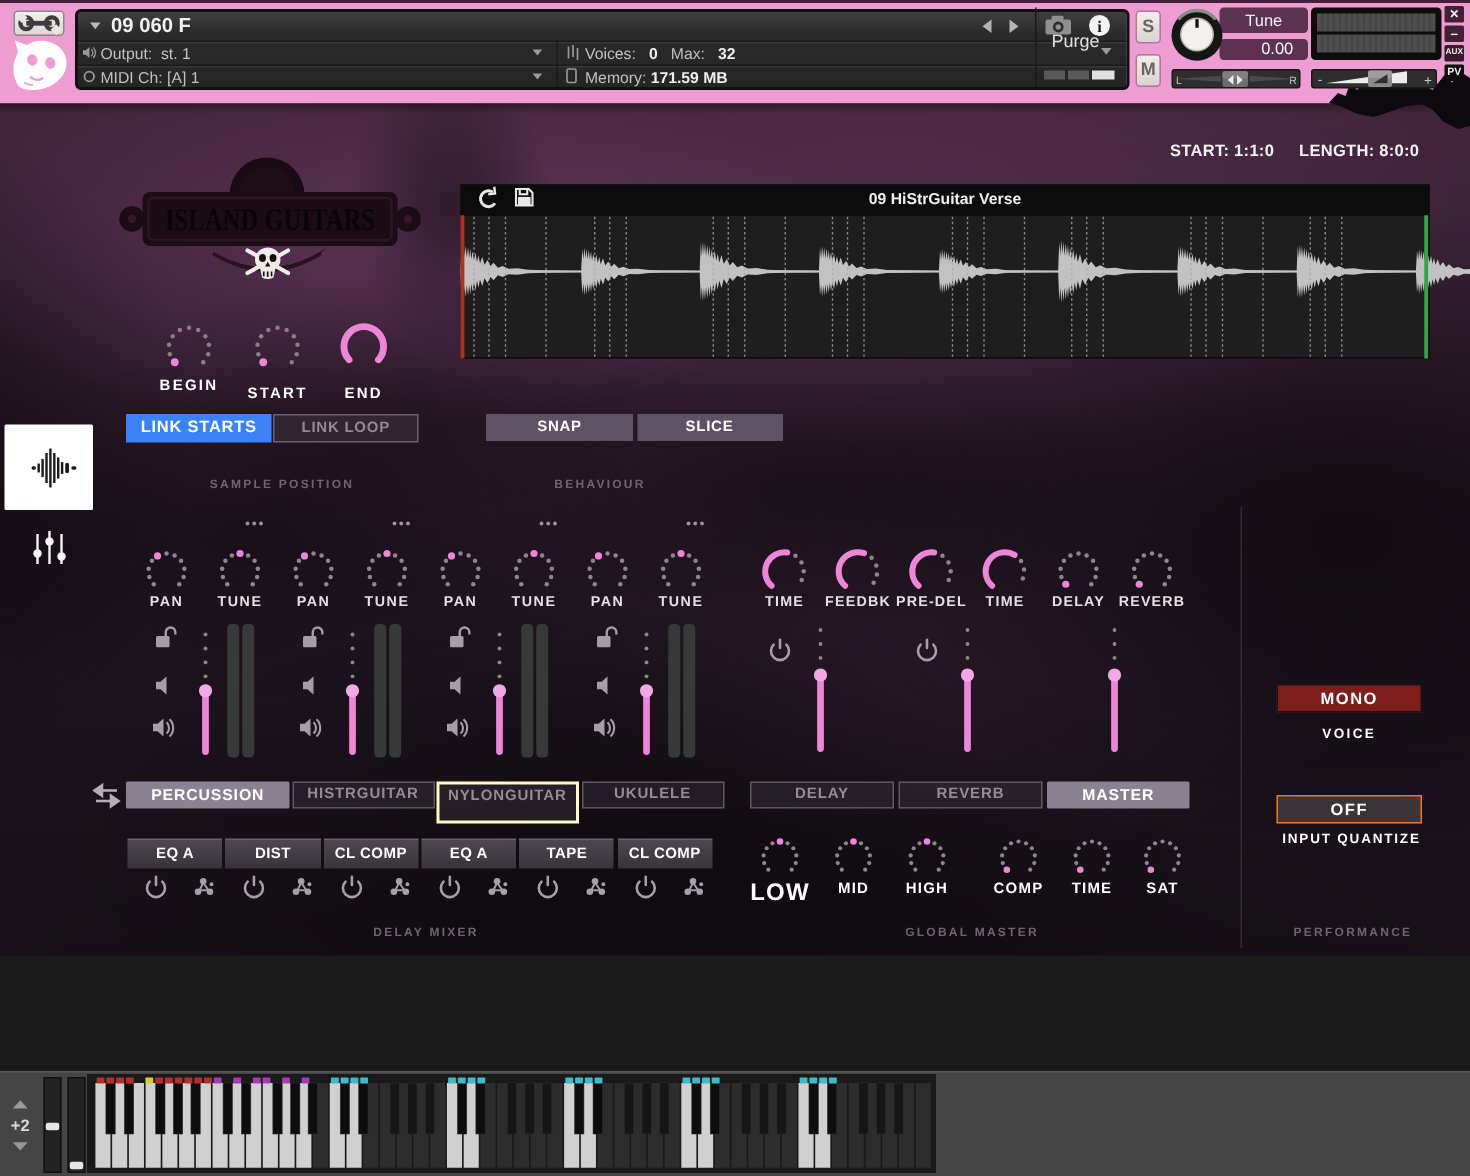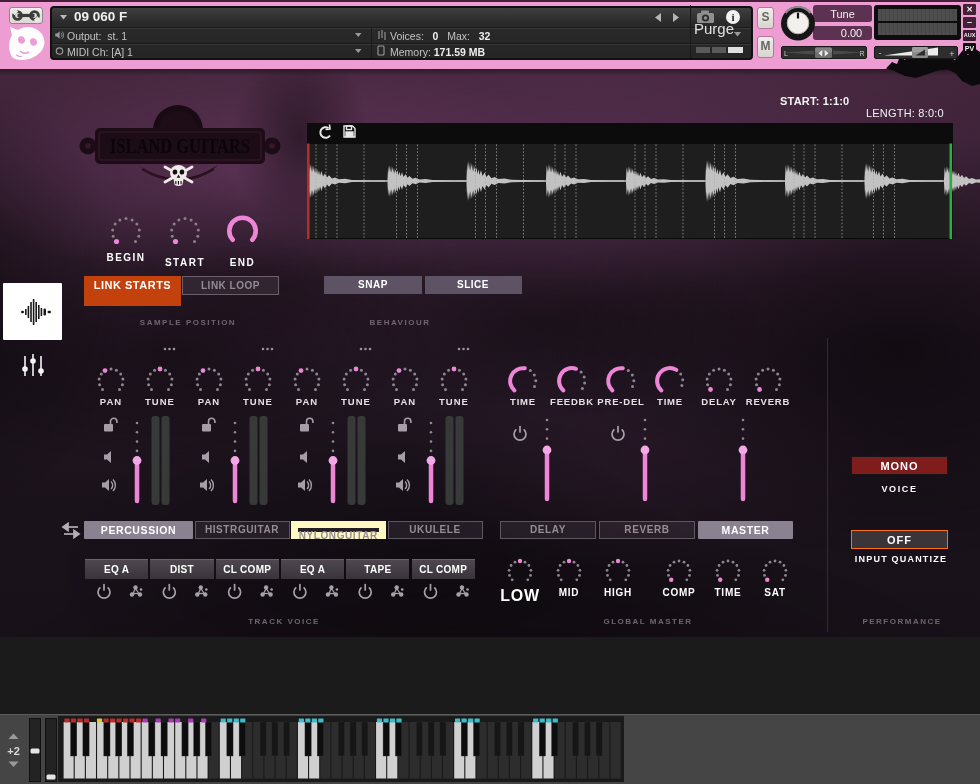--- a/index.html
+++ b/index.html
@@ -40,44 +40,45 @@
     <div class="abs" style="left:52px;top:27.5px;width:699px;height:1px;background:#4a4a4a;opacity:.5"></div>
     <div class="abs" style="left:52px;top:42.5px;width:699px;height:1px;background:#1a1a1a"></div>
     <div class="abs" style="left:52px;top:43.5px;width:699px;height:1px;background:#4a4a4a;opacity:.5"></div>
     <div class="abs" style="left:371px;top:27px;width:1px;height:31px;background:#1a1a1a"></div>
     <div class="abs" style="left:690px;top:5px;width:1px;height:53px;background:#1a1a1a"></div>
     <div class="abs" style="left:74px;top:9px;font-size:13.5px;font-weight:bold;color:#f0f0f0">09 060 F</div>
     <div class="abs" style="left:67px;top:29.5px;font-size:10.5px;color:#c2c2c2">Output: &nbsp;st. 1</div>
     <div class="abs" style="left:67px;top:45.5px;font-size:10.5px;color:#c2c2c2">MIDI Ch: [A] 1</div>
     <div class="abs" style="left:390px;top:29.5px;font-size:10.5px;color:#c2c2c2">Voices: &nbsp;&nbsp;<b style="color:#eee">0</b> &nbsp;&nbsp;Max: &nbsp;&nbsp;<b style="color:#eee">32</b></div>
     <div class="abs" style="left:390px;top:45.5px;font-size:10.5px;color:#c2c2c2">Memory: <b style="color:#eee">171.59 MB</b></div>
-    <div class="abs" style="left:694px;top:20px;width:46px;text-align:left;font-size:15px;color:#e0e0e0">Purge</div>
+    <div class="abs" style="left:694px;top:20px;width:46px;text-align:center;font-size:12px;color:#e0e0e0">Purge</div>
     <div class="btn" style="left:757px;top:7px;width:17px;height:22px;background:linear-gradient(#f0eeea,#d8d4d0);border:1.5px solid #b7749e;border-radius:3px;color:#666;font-size:12px;line-height:19px">S</div>
     <div class="btn" style="left:757px;top:36px;width:17px;height:22px;background:linear-gradient(#f0eeea,#d8d4d0);border:1.5px solid #b7749e;border-radius:3px;color:#666;font-size:12px;line-height:19px">M</div>
     <div class="abs" style="left:813px;top:5px;width:59px;height:17px;background:#5d3152;border-radius:3px"></div>
     <div class="abs" style="left:813px;top:26px;width:59px;height:14px;background:#5d3152;border-radius:3px"></div>
     <div class="abs" style="left:813px;top:7.5px;width:59px;text-align:center;font-size:11px;color:#f2f2f2">Tune</div>
     <div class="abs" style="left:813px;top:27px;width:77px;text-align:center;font-size:11px;color:#f2f2f2">0.00</div>
     <div class="abs" style="left:781px;top:46px;width:86px;height:13px;background:#2e2e2e;border:1px solid #191919;border-radius:2px"></div>
     <div class="abs" style="left:874px;top:46px;width:84px;height:13px;background:#2e2e2e;border:1px solid #191919;border-radius:2px"></div>
     <div class="abs" style="left:874px;top:5px;width:87px;height:35px;background:#0d0d0d;border-radius:3px"></div>
     <div class="abs" style="left:878px;top:9px;width:79px;height:12px;background:repeating-linear-gradient(90deg,#4e4e4e 0,#4e4e4e 3px,#454545 3px,#454545 4px)"></div>
     <div class="abs" style="left:878px;top:23px;width:79px;height:12px;background:repeating-linear-gradient(90deg,#4e4e4e 0,#4e4e4e 3px,#454545 3px,#454545 4px)"></div>
     <div class="btn" style="left:963px;top:4px;width:13px;height:11px;background:#432038;color:#f0f0f0;font-size:8px;line-height:11px;border-radius:1px">✕</div>
     <div class="btn" style="left:963px;top:17px;width:13px;height:11px;background:#432038;color:#f0f0f0;font-size:9px;line-height:11px;border-radius:1px">–</div>
     <div class="btn" style="left:963px;top:30px;width:13px;height:11px;background:#38192e;color:#f0f0f0;font-size:5.5px;line-height:11px;border-radius:1px">AUX</div>
     <div class="btn" style="left:963px;top:43px;width:13px;height:11px;background:#0d0d0d;color:#f0f0f0;font-size:7px;line-height:11px;border-radius:1px">PV</div>
     <div class="abs" style="left:780px;top:95px;font-size:11px;font-weight:bold;color:#f2f2f2;letter-spacing:0.2px">START: 1:1:0</div>
-    <div class="abs" style="left:866px;top:107px;font-size:11px;font-weight:normal;color:#f2f2f2;letter-spacing:0.2px">LENGTH: 8:0:0</div>
+    <div class="abs" style="left:866px;top:95px;font-size:11px;font-weight:bold;color:#f2f2f2;letter-spacing:0.2px">LENGTH: 8:0:0</div>
     <div class="abs" style="left:307px;top:122.5px;width:646px;height:116.5px;background:#1e1e1e;border:1px solid #0a0a0a"></div>
     <div class="abs" style="left:307px;top:122.5px;width:646px;height:21.5px;background:#0c0c0c"></div>
+    <div class="abs" style="left:307px;top:127px;width:646px;text-align:center;font-size:10.5px;font-weight:bold;color:#f0f0f0">09 HiStrGuitar Verse</div>
     <div class="lbl" style="left:86px;top:252px;width:80px;font-size:10px;letter-spacing:1.5px;color:#fff">BEGIN</div>
     <div class="lbl" style="left:145px;top:257px;width:80px;font-size:10px;letter-spacing:1.5px;color:#fff">START</div>
     <div class="lbl" style="left:202.5px;top:257px;width:80px;font-size:10px;letter-spacing:1.5px;color:#fff">END</div>
-    <div class="btn" style="left:84px;top:276px;width:97px;height:30px;background:#c2410c;color:#fff;font-size:11px;line-height:19px;letter-spacing:0.5px">LINK STARTS</div>
+    <div class="btn" style="left:84px;top:276px;width:97px;height:19px;background:#3b82f6;color:#fff;font-size:11px;line-height:19px;letter-spacing:0.5px">LINK STARTS</div>
     <div class="btn" style="left:182px;top:276px;width:97px;height:19px;background:rgba(110,98,110,0.22);border:1px solid #6a5f6a;color:#948a94;font-size:10px;line-height:17px;letter-spacing:0.5px">LINK LOOP</div>
     <div class="btn" style="left:324px;top:276px;width:98px;height:18px;background:#5e5364;color:#fff;font-size:10px;line-height:18px;letter-spacing:0.5px">SNAP</div>
     <div class="btn" style="left:424.5px;top:276px;width:97px;height:18px;background:#5e5364;color:#fff;font-size:10px;line-height:18px;letter-spacing:0.5px">SLICE</div>
     <div class="sec" style="left:108px;top:318px;width:160px">SAMPLE POSITION</div>
     <div class="sec" style="left:320px;top:318px;width:160px">BEHAVIOUR</div>
     <div class="lbl" style="left:86px;top:396px;width:50px;font-size:9.5px;letter-spacing:1px">PAN</div>
     <div class="lbl" style="left:135px;top:396px;width:50px;font-size:9.5px;letter-spacing:1px">TUNE</div>
     <div class="lbl" style="left:184px;top:396px;width:50px;font-size:9.5px;letter-spacing:1px">PAN</div>
     <div class="lbl" style="left:233px;top:396px;width:50px;font-size:9.5px;letter-spacing:1px">TUNE</div>
     <div class="lbl" style="left:282px;top:396px;width:50px;font-size:9.5px;letter-spacing:1px">PAN</div>
@@ -85,38 +86,38 @@
     <div class="lbl" style="left:380px;top:396px;width:50px;font-size:9.5px;letter-spacing:1px">PAN</div>
     <div class="lbl" style="left:429px;top:396px;width:50px;font-size:9.5px;letter-spacing:1px">TUNE</div>
     <div class="lbl" style="left:493px;top:396px;width:60px;font-size:9.5px;letter-spacing:0.8px">TIME</div>
     <div class="lbl" style="left:542px;top:396px;width:60px;font-size:9.5px;letter-spacing:0.8px">FEEDBK</div>
     <div class="lbl" style="left:591px;top:396px;width:60px;font-size:9.5px;letter-spacing:0.8px">PRE-DEL</div>
     <div class="lbl" style="left:640px;top:396px;width:60px;font-size:9.5px;letter-spacing:0.8px">TIME</div>
     <div class="lbl" style="left:689px;top:396px;width:60px;font-size:9.5px;letter-spacing:0.8px">DELAY</div>
     <div class="lbl" style="left:738px;top:396px;width:60px;font-size:9.5px;letter-spacing:0.8px">REVERB</div>
     <div class="btn" style="left:84px;top:521px;width:109px;height:18px;background:#8a8290;color:#fff;font-size:10.5px;line-height:18px;letter-spacing:0.6px;border-radius:1px">PERCUSSION</div>
     <div class="btn" style="left:194.5px;top:521px;width:95px;height:18px;background:rgba(105,95,108,0.2);border:1px solid #5f5760;color:#968c96;font-size:10px;line-height:16px;letter-spacing:0.6px">HISTRGUITAR</div>
-    <div class="btn" style="left:291px;top:521px;width:94.5px;height:18px;background:rgba(105,95,108,0.2);border:7px solid #fef9c3;color:#968c96;font-size:10px;line-height:16px;letter-spacing:0.6px">NYLONGUITAR</div>
+    <div class="btn" style="left:291px;top:521px;width:94.5px;height:28px;background:rgba(105,95,108,0.2);border:2px solid #fef9c3;color:#968c96;font-size:10px;line-height:16px;letter-spacing:0.6px">NYLONGUITAR</div>
     <div class="btn" style="left:387.5px;top:521px;width:95px;height:18px;background:rgba(105,95,108,0.2);border:1px solid #5f5760;color:#968c96;font-size:10px;line-height:16px;letter-spacing:0.6px">UKULELE</div>
     <div class="btn" style="left:500px;top:521px;width:96px;height:18px;background:rgba(105,95,108,0.2);border:1px solid #5f5760;color:#968c96;font-size:10px;line-height:16px;letter-spacing:0.6px">DELAY</div>
     <div class="btn" style="left:599px;top:521px;width:96px;height:18px;background:rgba(105,95,108,0.2);border:1px solid #5f5760;color:#968c96;font-size:10px;line-height:16px;letter-spacing:0.6px">REVERB</div>
     <div class="btn" style="left:698px;top:521px;width:95px;height:18px;background:#8a8290;color:#fff;font-size:10.5px;line-height:18px;letter-spacing:0.6px;border-radius:1px">MASTER</div>
     <div class="btn" style="left:85.0px;top:559px;width:63.3px;height:20px;background:linear-gradient(#4e4750,#39333a);border-top:1px solid #6a626a;color:#fff;font-size:10px;line-height:20px;letter-spacing:0.3px">EQ A</div>
     <div class="btn" style="left:150.3px;top:559px;width:63.3px;height:20px;background:linear-gradient(#4e4750,#39333a);border-top:1px solid #6a626a;color:#fff;font-size:10px;line-height:20px;letter-spacing:0.3px">DIST</div>
     <div class="btn" style="left:215.6px;top:559px;width:63.3px;height:20px;background:linear-gradient(#4e4750,#39333a);border-top:1px solid #6a626a;color:#fff;font-size:10px;line-height:20px;letter-spacing:0.3px">CL COMP</div>
     <div class="btn" style="left:280.9px;top:559px;width:63.3px;height:20px;background:linear-gradient(#4e4750,#39333a);border-top:1px solid #6a626a;color:#fff;font-size:10px;line-height:20px;letter-spacing:0.3px">EQ A</div>
     <div class="btn" style="left:346.2px;top:559px;width:63.3px;height:20px;background:linear-gradient(#4e4750,#39333a);border-top:1px solid #6a626a;color:#fff;font-size:10px;line-height:20px;letter-spacing:0.3px">TAPE</div>
     <div class="btn" style="left:411.5px;top:559px;width:63.3px;height:20px;background:linear-gradient(#4e4750,#39333a);border-top:1px solid #6a626a;color:#fff;font-size:10px;line-height:20px;letter-spacing:0.3px">CL COMP</div>
     <div class="lbl" style="left:490px;top:587px;width:60px;font-size:16px;letter-spacing:0.8px;color:#fff">LOW</div>
     <div class="lbl" style="left:539px;top:587px;width:60px;font-size:10px;letter-spacing:0.8px;color:#fff">MID</div>
     <div class="lbl" style="left:588px;top:587px;width:60px;font-size:10px;letter-spacing:0.8px;color:#fff">HIGH</div>
     <div class="lbl" style="left:649px;top:587px;width:60px;font-size:10px;letter-spacing:0.8px;color:#fff">COMP</div>
     <div class="lbl" style="left:698px;top:587px;width:60px;font-size:10px;letter-spacing:0.8px;color:#fff">TIME</div>
     <div class="lbl" style="left:745px;top:587px;width:60px;font-size:10px;letter-spacing:0.8px;color:#fff">SAT</div>
-    <div class="sec" style="left:204px;top:617px;width:160px">TRACK VOICE</div>
+    <div class="sec" style="left:204px;top:617px;width:160px">DELAY MIXER</div>
     <div class="sec" style="left:568px;top:617px;width:160px">GLOBAL MASTER</div>
     <div class="sec" style="left:822px;top:617px;width:160px">PERFORMANCE</div>
     <div class="btn" style="left:851px;top:456px;width:97px;height:19px;background:#7f1d1d;border:1px solid #19141a;color:#fff;font-size:11px;line-height:18px;letter-spacing:1px">MONO</div>
     <div class="lbl" style="left:851px;top:484px;width:97px;font-size:9px;letter-spacing:1.6px;color:#fff">VOICE</div>
     <div class="btn" style="left:851px;top:530px;width:97px;height:19px;background:#3b3539;border:1px solid #f97316;color:#fff;font-size:11px;line-height:18px;letter-spacing:1px">OFF</div>
     <div class="lbl" style="left:841px;top:554px;width:120px;font-size:9px;letter-spacing:1.2px;color:#fff">INPUT QUANTIZE</div>
     <svg class="abs" style="left:0;top:0" width="980" height="784" viewBox="0 0 980 784">
       <g>
 <circle cx="178" cy="130" r="25" fill="#190b14"></circle>
 <circle cx="178" cy="130" r="19" fill="#241019" opacity="0.5"></circle>

